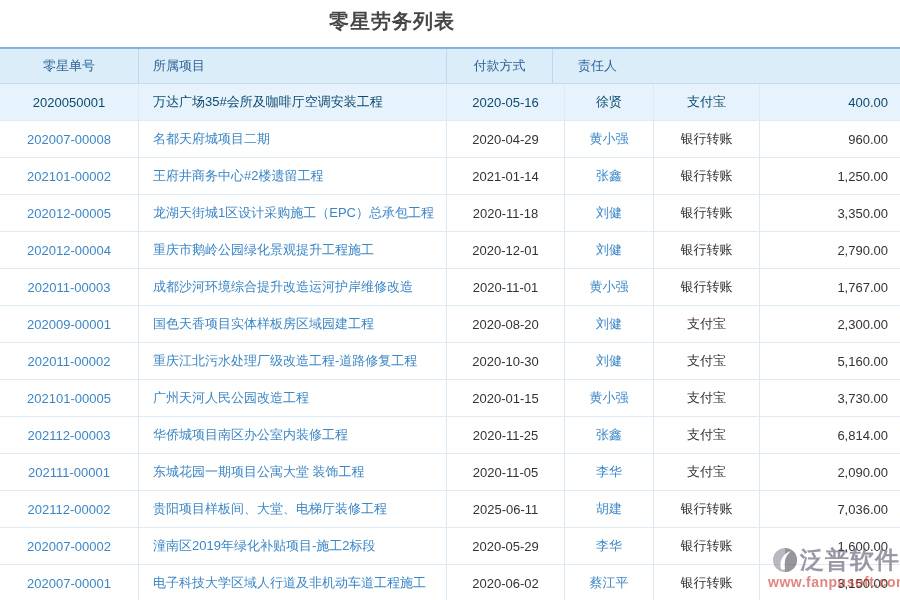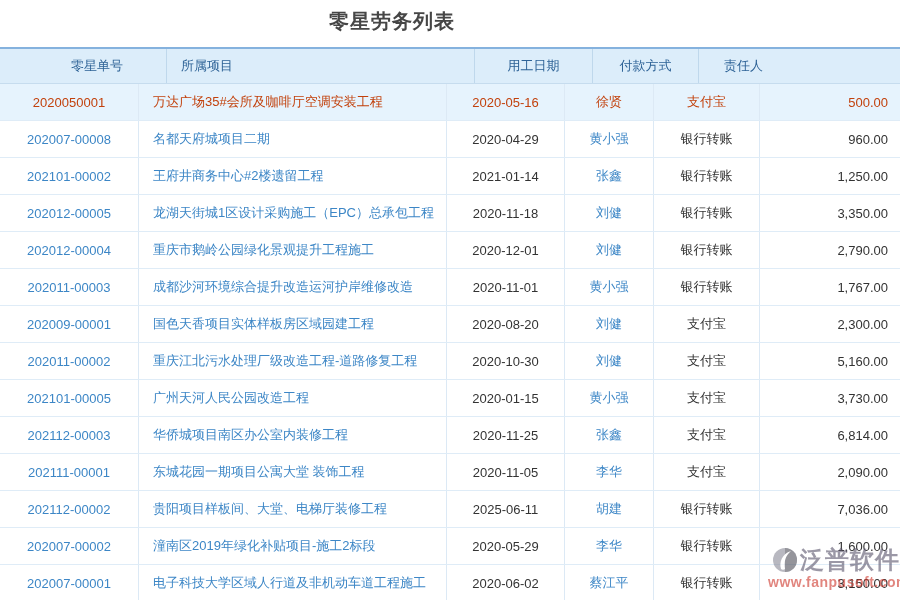--- a/index.html
+++ b/index.html
@@ -6,35 +6,35 @@
   html,body { width:900px; height:600px; }
   body { font-family:"Liberation Sans","DejaVu Sans",sans-serif; background:#ffffff; }
   .page { position:relative; width:900px; height:600px; overflow:hidden; background:#fff; }
 
   
   .title-wrap { position:absolute; top:8px; left:0; width:784px; text-align:center; }
   .page-title { font-size:20px; font-weight:bold; color:#464646; letter-spacing:1px; }
 
   
   .table { position:absolute; top:47px; left:0; width:900px; }
-  .thead { display:flex; height:37px; background:#dcedfa; border-top:2px solid #85b2de; border-bottom:1px solid #c6dcee;padding-left:28px; }
+  .thead { display:flex; height:37px; background:#dcedfa; border-top:2px solid #85b2de; border-bottom:1px solid #c6dcee; }
   .th { display:flex; align-items:center; justify-content:center; font-size:13px; color:#2d6296; border-right:1px solid #bfd8ec; }
   .th:last-child { border-right:none; }
   .tr { display:flex; height:37px; background:#ffffff; border-bottom:1px solid #dfecf7; cursor:pointer; }
   .tr.highlight { background:#e6f3fd; }
   .td { display:flex; align-items:center; justify-content:center; font-size:13px; color:#333333; border-right:1px solid #dce9f5; overflow:hidden; white-space:nowrap; }
   .td:last-child { border-right:none; }
   .c1 { width:139px; }
   .c2 { width:308px; justify-content:flex-start; padding-left:14px; }
   .c3 { width:118px; }
   .c4 { width:89px; }
   .c5 { width:106px; }
   .c6 { width:140px; justify-content:flex-end; padding-right:12px; }
   .cell-link { color:#3c86c6; text-decoration:none; overflow:hidden; white-space:nowrap; }
-  .tr.highlight .td, .tr.highlight .cell-link { color:#c2410c; }
+  .tr.highlight .td, .tr.highlight .cell-link { color:#0c4a6e; }
 
   
   .watermark { position:absolute; left:768px; top:544px; width:132px; opacity:0.62; pointer-events:none; z-index:5; }
   .wm-row { display:flex; align-items:center;justify-content:flex-end; }
   .wm-logo { width:26px; height:26px; flex:0 0 26px; margin-right:2px; }
   .wm-brand { font-size:24px; font-weight:bold; color:#5f5a70; letter-spacing:1px; white-space:nowrap; }
   .wm-url { font-size:14px; font-weight:bold; color:#cf3b30; letter-spacing:0.5px; margin-top:-2px; white-space:nowrap; }
 </style>
 </head>
 <body>
@@ -42,38 +42,37 @@
 <div class="page">
 
   <div class="title-wrap">
     <div class="page-title">零星劳务列表</div>
   </div>
 
   <div class="table">
     <div class="thead" id="thead">
         <div class="th c1">零星单号</div>
         <div class="th c2">所属项目</div>
-        <div class="th c3">用工日期</div>
         <div class="th c5">付款方式</div>
         <div class="th c4">责任人</div>
       </div>
     <div class="tbody" id="tbody">
         <div class="tr highlight">
     <div class="td c1">
             <a class="cell-link">2020050001</a>
           </div>
     <div class="td c2">
             <a class="cell-link">万达广场35#会所及咖啡厅空调安装工程</a>
           </div>
     <div class="td c3">2020-05-16</div>
     <div class="td c4">
             <a class="cell-link">徐贤</a>
           </div>
     <div class="td c5">支付宝</div>
-    <div class="td c6">500.00</div>
+    <div class="td c6">400.00</div>
   </div>
         <div class="tr">
     <div class="td c1">
             <a class="cell-link">202007-00008</a>
           </div>
     <div class="td c2">
             <a class="cell-link">名都天府城项目二期</a>
           </div>
     <div class="td c3">2020-04-29</div>
     <div class="td c4">

